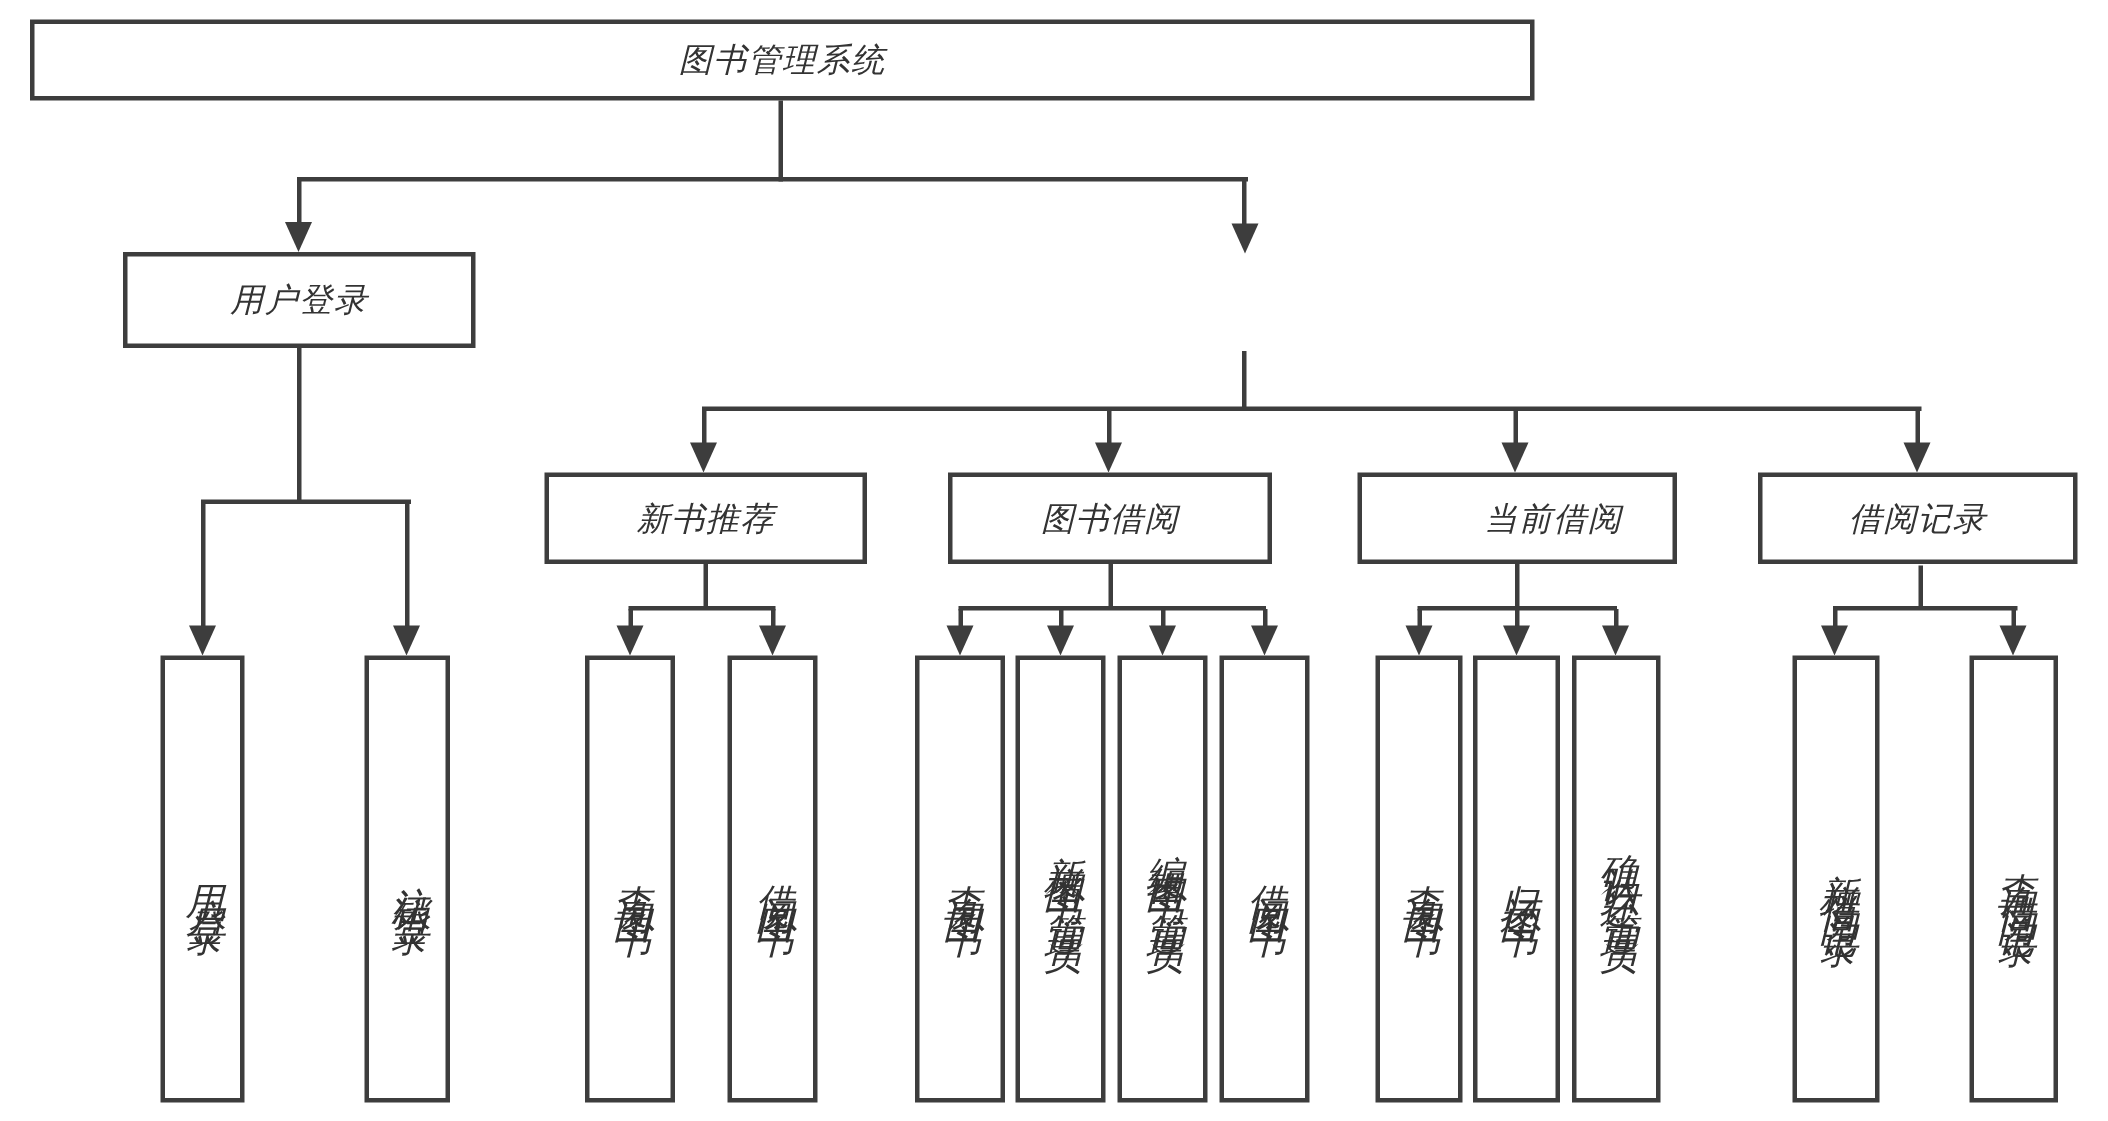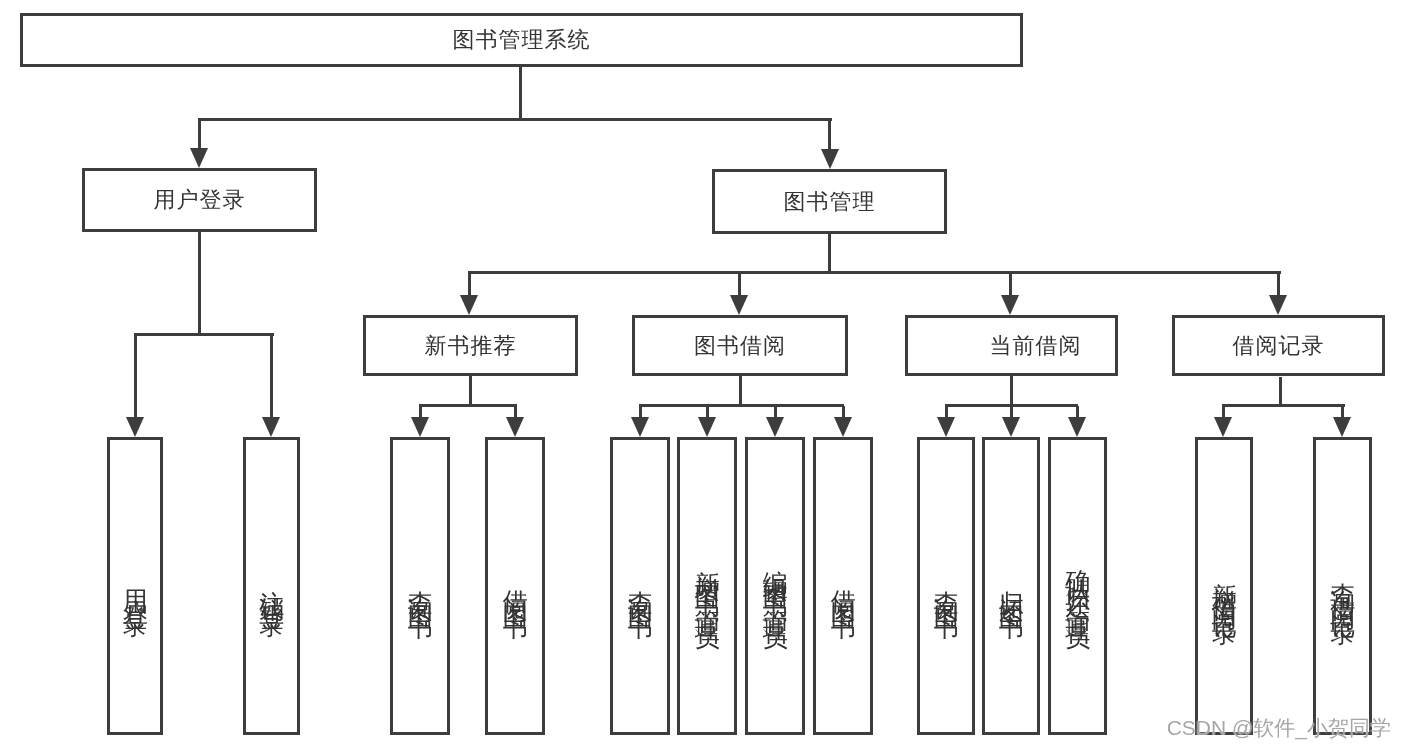--- a/index.html
+++ b/index.html
@@ -1,18 +1,18 @@
 <!DOCTYPE html>
 <html><head>
 <meta charset="utf-8">
 <style>
   html,body { margin:0; padding:0; background:#ffffff; }
   .canvas {
     position:relative; width:1405px; height:747px; background:#ffffff;
-    font-family:"Liberation Sans", sans-serif; color:#333333; overflow:hidden;
+    font-family:"Liberation Sans", sans-serif; color:#333333; overflow:hidden;font-style:italic;
   }
   .box {
     position:absolute; box-sizing:border-box;
     border:3px solid #3d3d3d; background:#ffffff;
     display:flex; align-items:center; justify-content:center;
   }
   .htext { font-size:22px; color:#333333; letter-spacing:1px; white-space:nowrap; }
   .leaf  { top:437px; height:298px; writing-mode:vertical-rl; text-orientation:mixed; }
   .vtext {
     writing-mode:vertical-rl; text-orientation:mixed;
@@ -42,23 +42,20 @@
 
   <div class="vline" style="left:519px; top:67px;  height:54px;"></div>
   <div class="hline" style="left:198px; top:118px; width:634px;"></div>
   <div class="vline" style="left:198px; top:120px; height:32px;"></div>
   <div class="ah" style="left:190px; top:148px;"></div>
   <div class="vline" style="left:828px; top:120px; height:33px;"></div>
   <div class="ah" style="left:821px; top:149px;"></div>
 
   <div class="box" style="left:82px; top:168px; width:235px; height:64px;">
     <span class="htext">用户登录</span>
-  </div>
-  <div class="box" style="left:712px; top:169px; width:235px; height:65px;">
-    <span class="htext">图书管理</span>
   </div>
 
   <div class="vline" style="left:198px; top:232px; height:103px;"></div>
   <div class="hline" style="left:134px; top:333px; width:140px;"></div>
   <div class="vline" style="left:134px; top:335px; height:86px;"></div>
   <div class="ah" style="left:126px; top:417px;"></div>
   <div class="vline" style="left:270px; top:335px; height:86px;"></div>
   <div class="ah" style="left:262px; top:417px;"></div>
 
   <div class="vline" style="left:828px; top:234px; height:39px;"></div>
@@ -156,15 +153,14 @@
     <span class="vtext">确认归还（管理员）</span>
   </div>
 
   <div class="box leaf" style="left:1195px; width:58px;">
     <span class="vtext">新增借阅记录</span>
   </div>
   <div class="box leaf" style="left:1313px; width:59px;">
     <span class="vtext">查询借阅记录</span>
   </div>
 
-  <div class="watermark">CSDN @软件_小贺同学</div>
 
 </div>
 
 </body></html>

